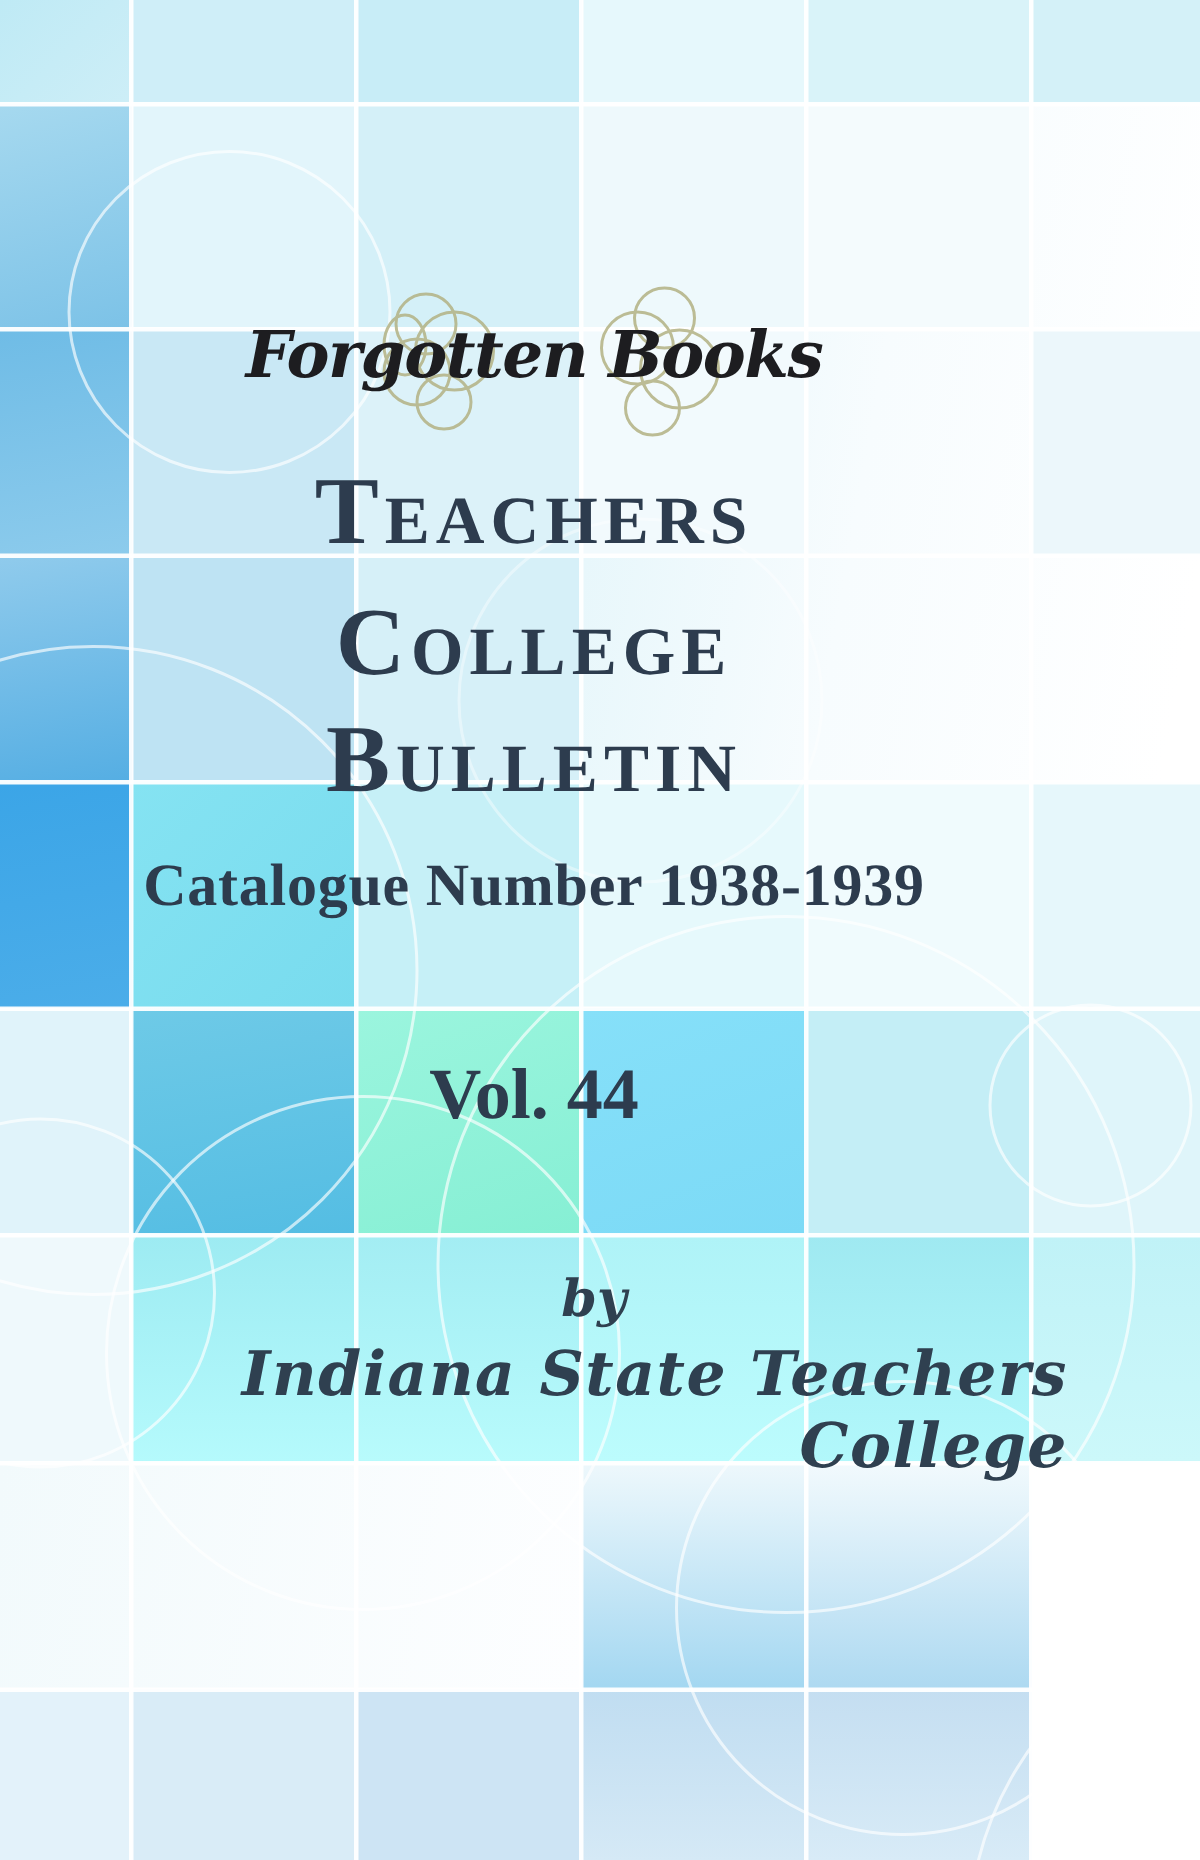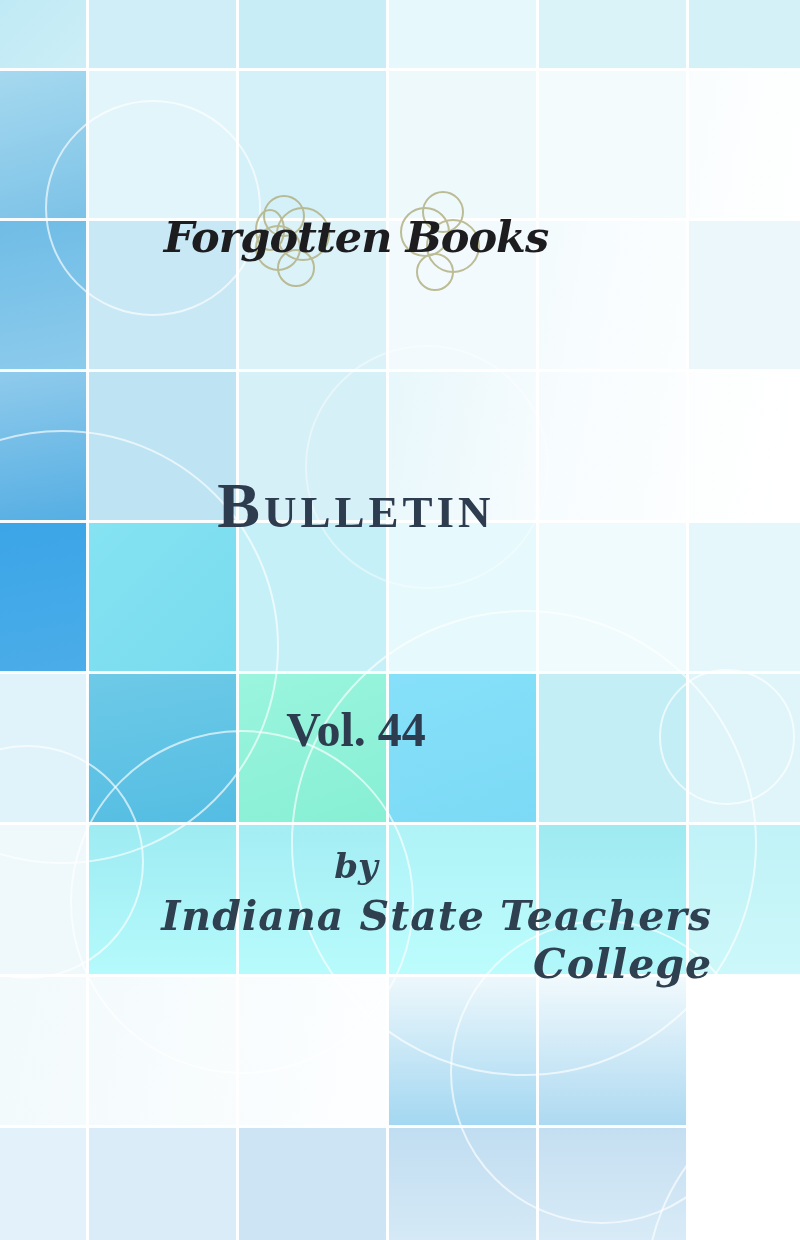--- a/index.html
+++ b/index.html
@@ -18,21 +18,21 @@
     font-size:43px;color:#1d1d20;letter-spacing:-1px;
   }
   .title-line{
     font-variant:small-caps;font-weight:600;font-size:64px;line-height:82px;
     color:#2d3c4e;letter-spacing:4px;
   }
   .subtitle{font-weight:600;font-size:40px;color:#2d3c4e;letter-spacing:0.5px;}
   .volume{font-weight:600;font-size:48px;color:#2d3c4e;}
   .byline{
     font-family:"DejaVu Serif",serif;font-style:italic;font-weight:600;
-    font-size:34px;color:#2f4050;
+    font-size:34px;color:#2f4050;padding-left:40px;
   }
   .author{
     font-family:"DejaVu Serif",serif;font-style:italic;font-weight:600;
     font-size:41px;color:#2f4050;letter-spacing:1px;text-align:right;
   }
   .flourish{position:absolute;}
 </style>
 </head>
 <body>
 
@@ -128,20 +128,23 @@
   <svg class="flourish" style="left:395px;top:188px;" width="95" height="110" viewBox="0 0 95 110">
     <g fill="none" stroke="#b3b284" stroke-width="2" opacity="0.85">
       <circle cx="48" cy="24" r="20"></circle>
       <circle cx="30" cy="44" r="24"></circle>
       <circle cx="58" cy="58" r="26"></circle>
       <circle cx="40" cy="84" r="18"></circle>
     </g>
   </svg>
   <div class="txt logo-text" style="top:212px;">Forgotten Books</div>
 
+  <div class="txt title-line" style="top:300px;">Teachers</div>
+  <div class="txt title-line" style="top:387px;">College</div>
   <div class="txt title-line" style="top:465px;">Bulletin</div>
 
+  <div class="txt subtitle" style="top:566px;">Catalogue Number 1938-1939</div>
   <div class="txt volume" style="top:702px;">Vol. 44</div>
 
   <div class="txt byline" style="top:846px;">by</div>
   <div class="txt author" style="top:892px;">Indiana State Teachers College</div>
 
 </div>
 
 </body></html>

